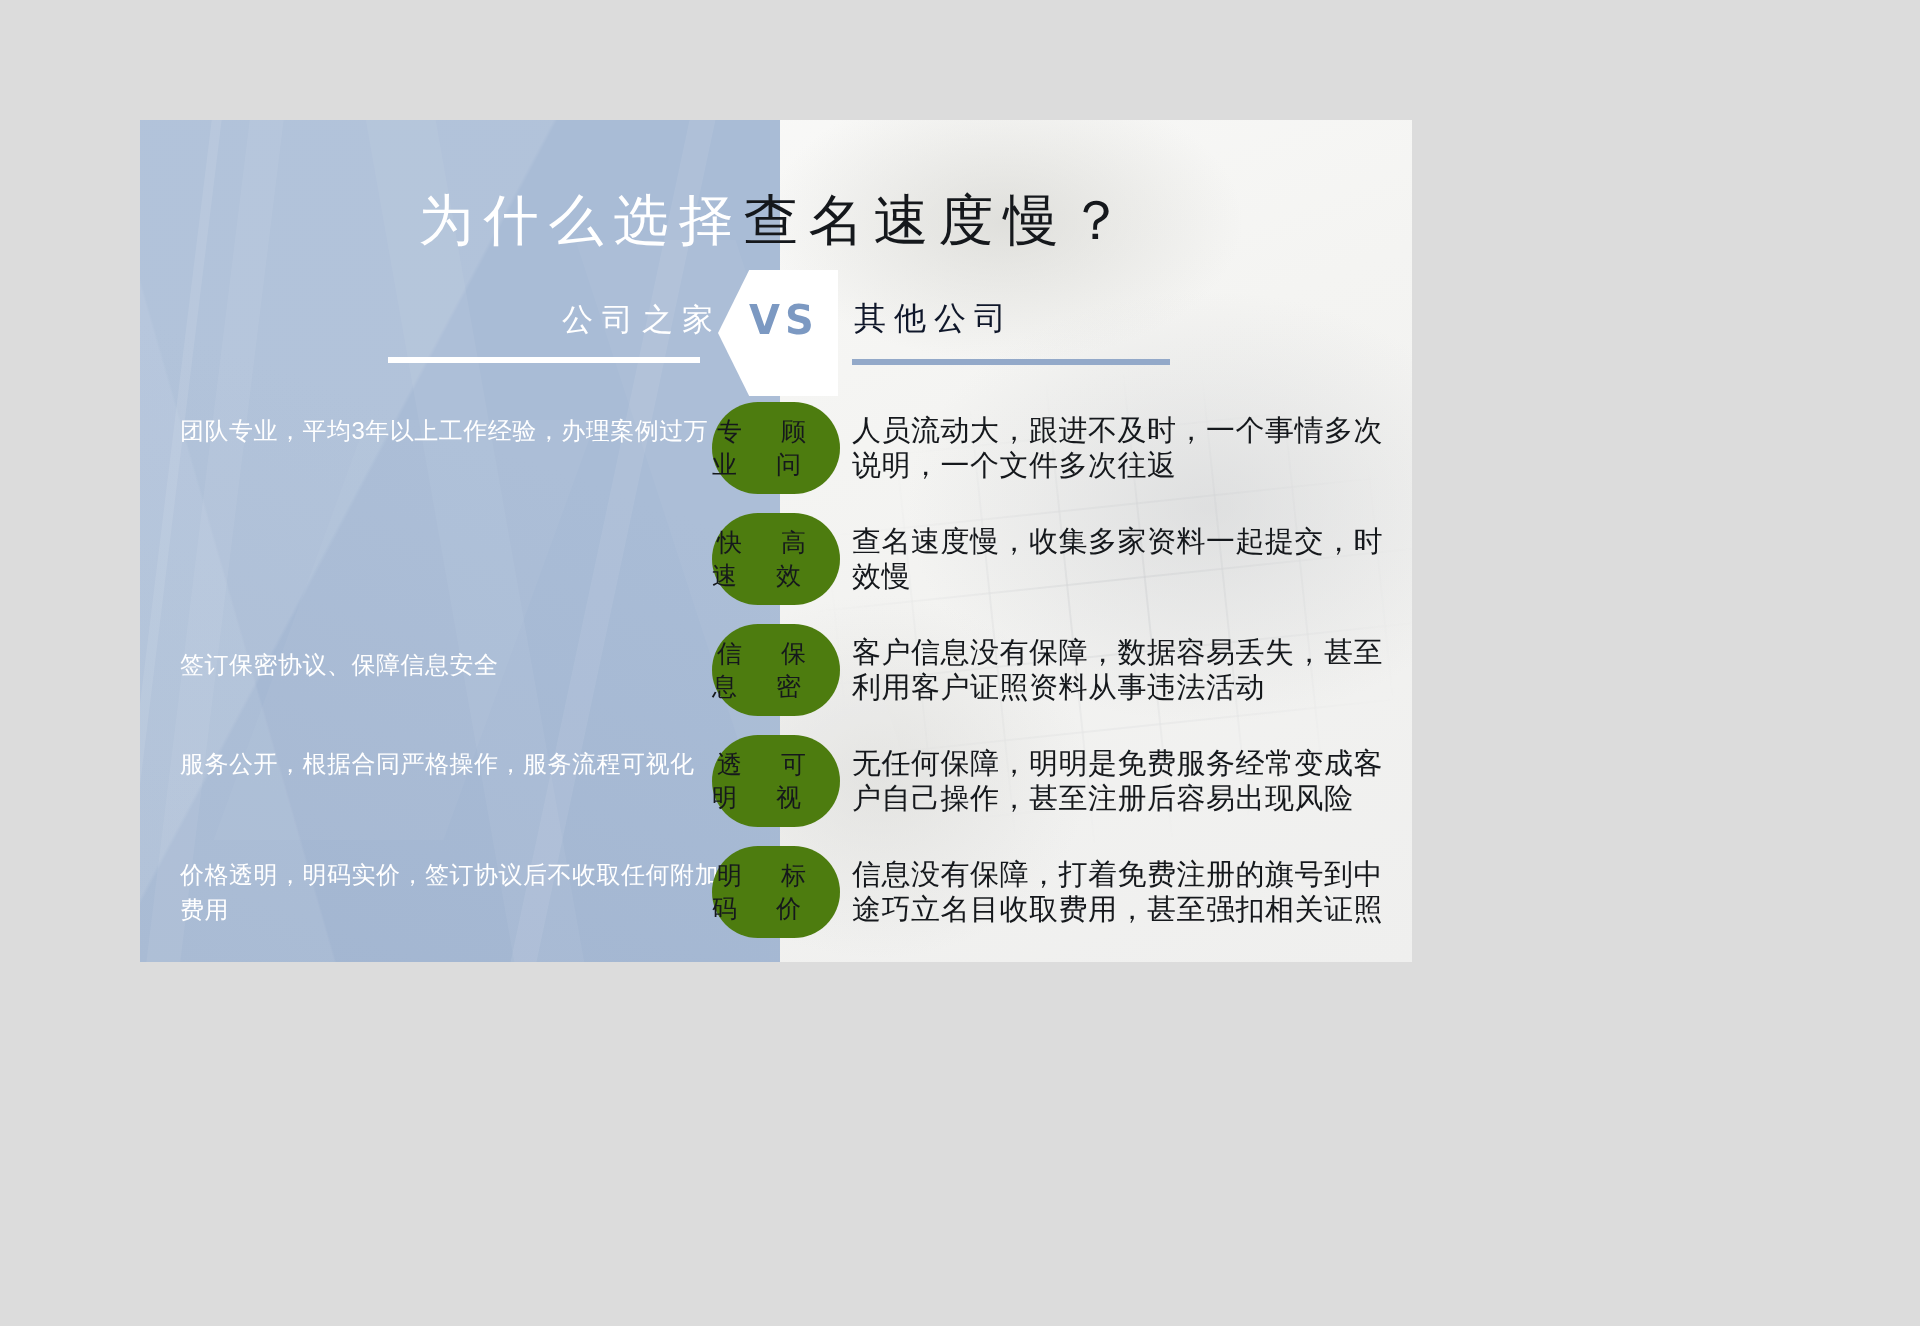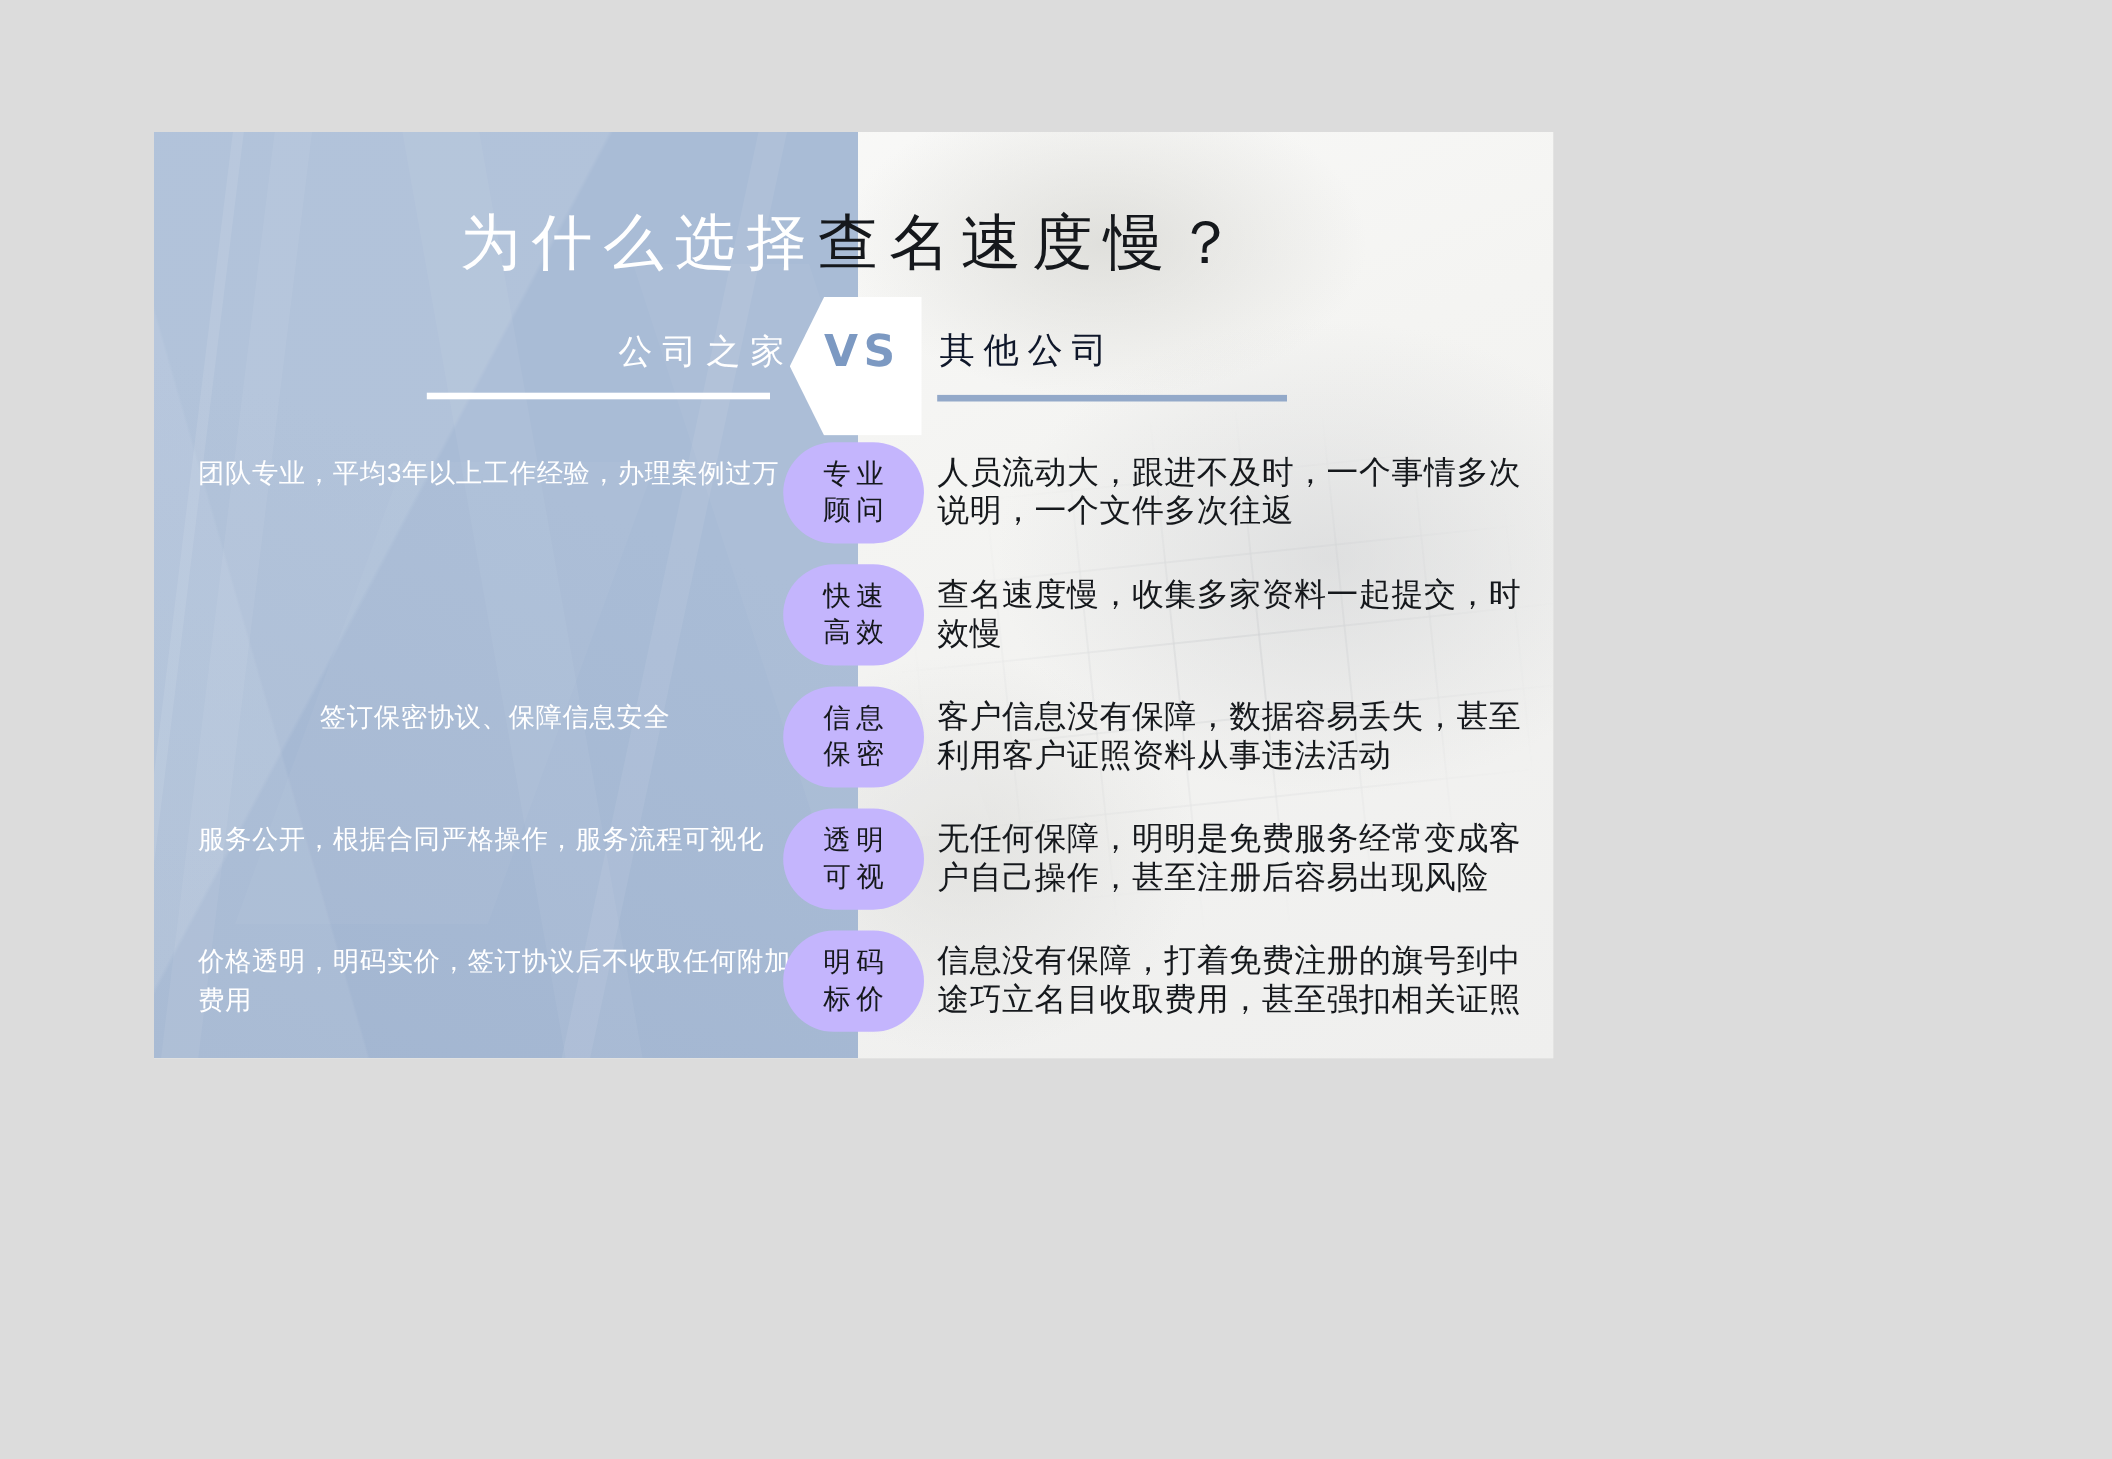--- a/index.html
+++ b/index.html
@@ -109,25 +109,25 @@
   }
 
   
   .rows{position:absolute;left:0;top:272px;width:1272px;}
   .row{position:relative;height:111px;}
   .row .left-text{
     position:absolute;left:40px;top:21px;width:540px;
     text-align:left;color:#ffffff;font-size:24px;line-height:35px;
     letter-spacing:.5px;
   }
-  .row.align-right .left-text{text-align:center;}
+  .row.align-right .left-text{text-align:left;margin-top:12px;}
   .pill{
     position:absolute;left:572px;top:10px;width:128px;height:92px;
-    background:#c4b5fd;border-radius:46px;
-    display:flex;flex-direction:column;align-items:center;justify-content:center;
+    background:#4d7c0f;border-radius:46px;
+    display:flex;flex-direction:row;align-items:center;justify-content:center;
   }
   .pill span{
     color:#15181c;font-size:25px;line-height:33px;letter-spacing:5px;
     text-indent:5px;
   }
   .row .right-text{
     position:absolute;left:712px;top:21px;width:545px;
     color:#15181c;font-size:29px;line-height:35px;letter-spacing:.5px;
   }
 </style>

